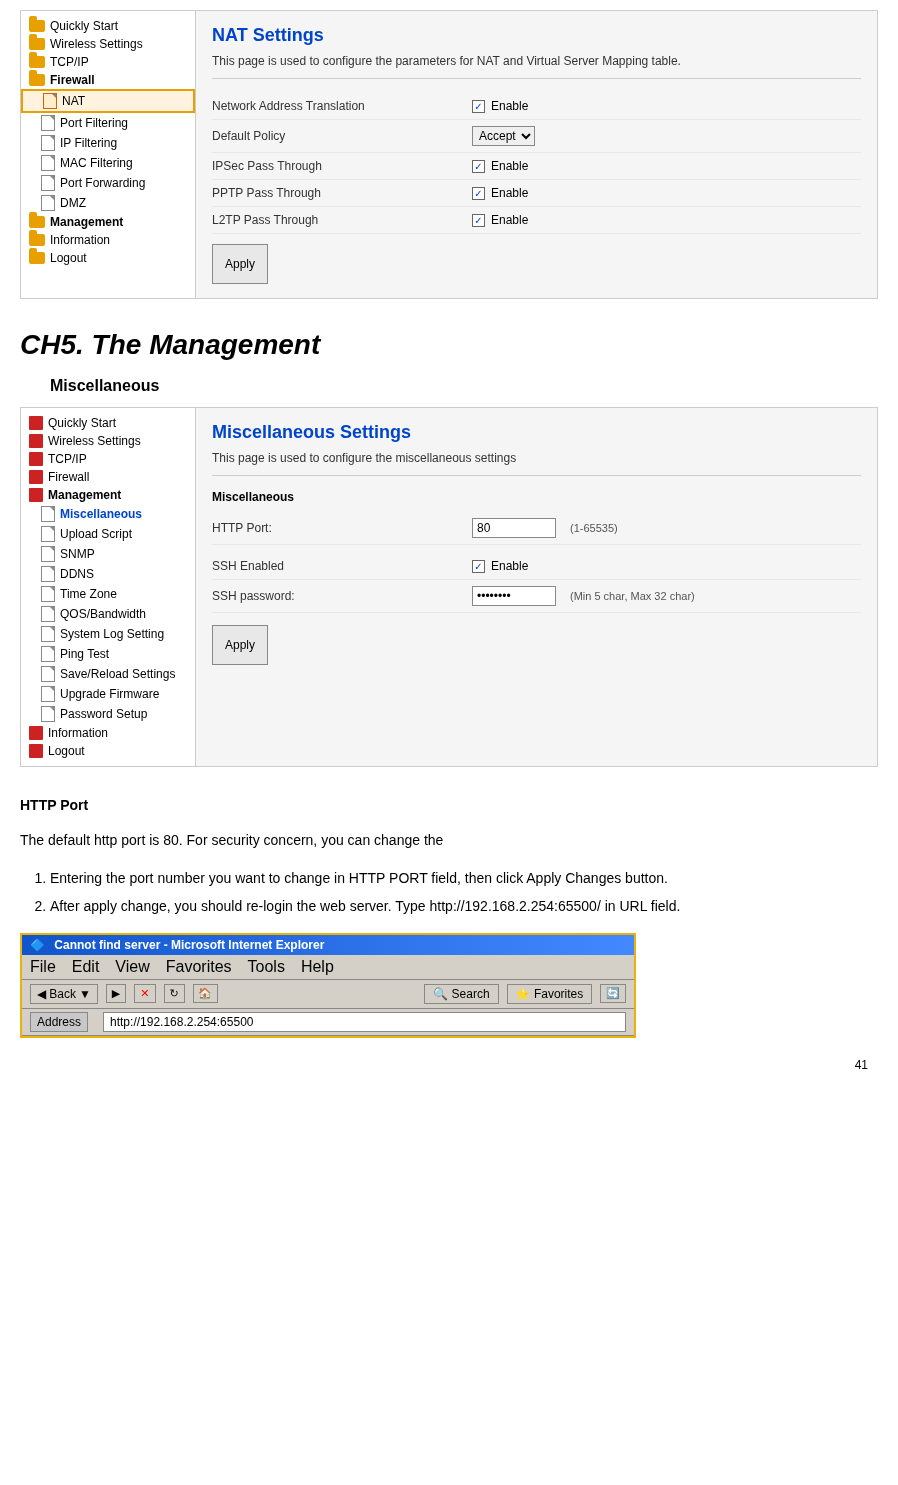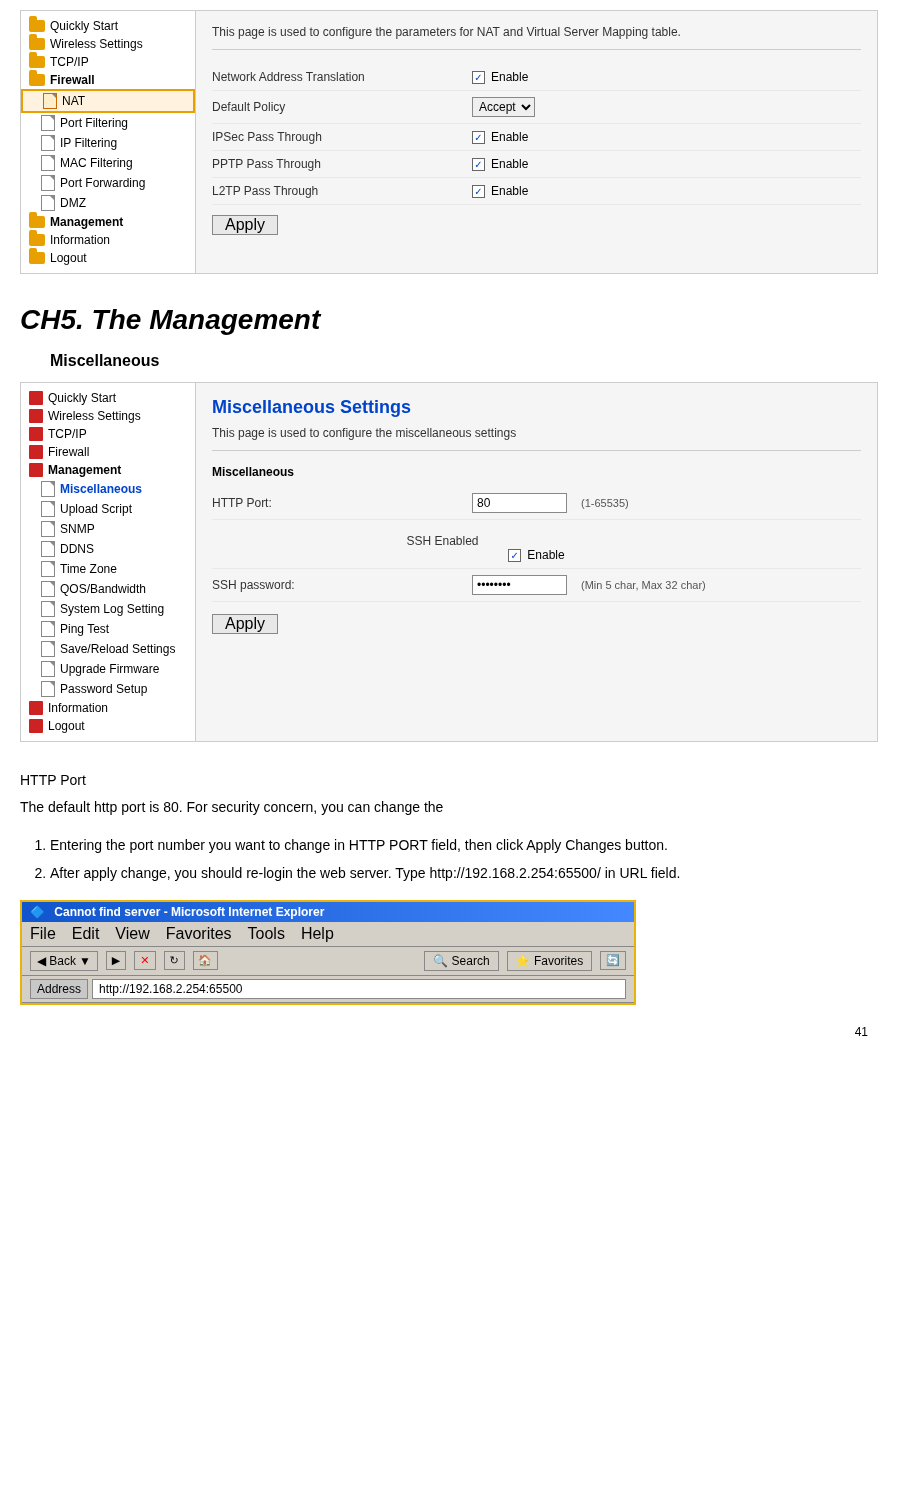--- a/index.html
+++ b/index.html
@@ -123,22 +123,22 @@
 
     select.small-select {
       font-size: 12px;
       padding: 1px 2px;
       border: 1px solid #888;
     }
 
     .apply-btn {
       background: #e8e8e8;
       border: 1px solid #888;
-      padding: 0 12px;
-      font-size: 16px;
+      padding: 12px 12px;
+      font-size: 12px;
       cursor: pointer;
       margin-top: 10px;
     }
 
     
     .chapter-heading {
       font-size: 28px;
       font-weight: bold;
       margin: 30px 0 16px 0;
       color: #000;
@@ -150,38 +150,38 @@
       font-weight: bold;
       margin-bottom: 12px;
       margin-left: 30px;
     }
 
     
     .misc-input {
       border: 1px solid #888;
       padding: 2px 4px;
       font-size: 12px;
-      width: 95px;
+      width: 84px;
     }
 
     .range-hint {
       margin-left: 8px;
       font-size: 11px;
       color: #555;
     }
 
     
     .http-section {
       margin: 20px 0 0 0;
     }
 
     .http-title {
-      font-weight: normal;
+      font-weight: bold;
       font-size: 14px;
-      margin-bottom: 8px;
+      margin-bottom: 16px;
     }
 
     .http-desc {
       font-size: 14px;
       line-height: 1.6;
       margin-bottom: 16px;
       color: #000000;
     }
 
     .ordered-list {
@@ -264,21 +264,21 @@
       padding: 3px 8px;
       background: #d4d0c8;
       border-bottom: 1px solid #888;
     }
 
     .ie-address-label {
       background: #c8c8c8;
       border: 1px solid #888;
       padding: 2px 6px;
       font-size: 12px;
-      margin-right: 4px;
+      margin-right: 15px;
     }
 
     .ie-address-input {
       flex: 1;
       border: 1px solid #888;
       padding: 2px 6px;
       font-size: 12px;
       background: #fff;
     }
 
@@ -374,20 +374,21 @@
       <span class="sidebar-folder-icon"></span>
       <span>Information</span>
     </div>
     <div class="sidebar-item">
       <span class="sidebar-folder-icon"></span>
       <span>Logout</span>
     </div>
   </div>
 
   <div class="main-content">
+    <div class="page-title">NAT Settings</div>
     <div class="page-desc">This page is used to configure the parameters for NAT and Virtual Server Mapping table.</div>
 
     <div>
 
       <div class="nat-row">
         <div class="nat-label">Network Address Translation</div>
         <div class="nat-value">
           <div class="checkbox-box checked"></div>
           <span>Enable</span>
         </div>
@@ -521,21 +522,21 @@
     
     <div class="nat-row">
       <div class="nat-label">HTTP Port:</div>
       <div class="nat-value">
         <input class="misc-input" type="text" value="80" style="">
         <span class="range-hint">(1-65535)</span>
       </div>
     </div>
 
     
-    <div class="nat-row" style="margin-top:8px;flex-direction:column;">
+    <div class="nat-row" style="margin-top:8px;">
       <div class="nat-label">SSH Enabled</div>
       <div class="nat-value">
         <div class="checkbox-box checked"></div>
         <span>Enable</span>
       </div>
     </div>
 
     
     <div class="nat-row">
       <div class="nat-label">SSH password:</div>

